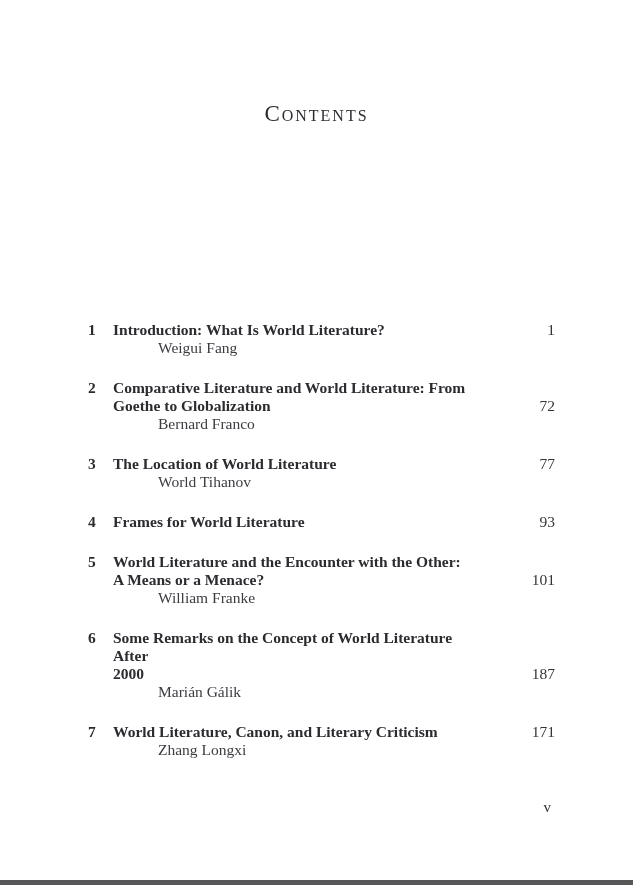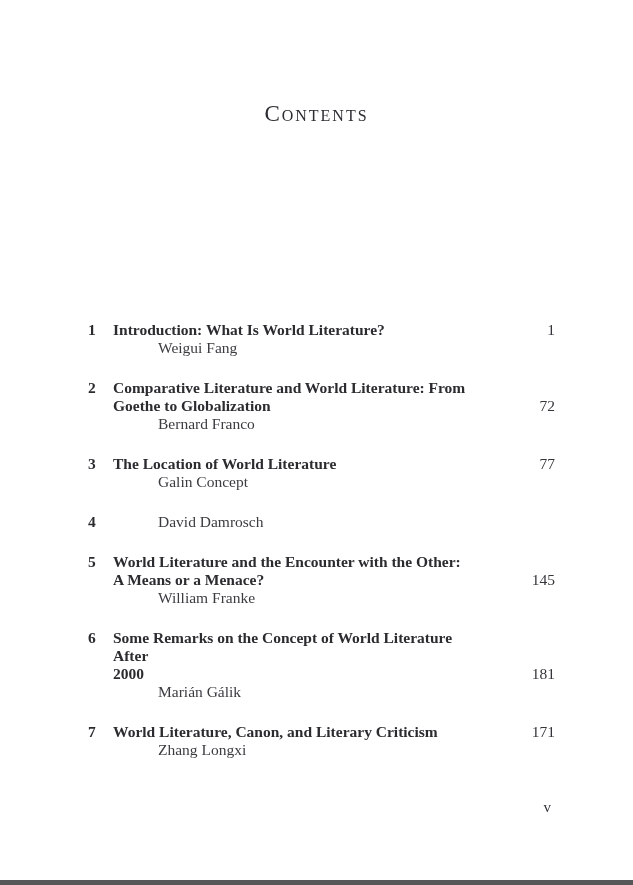--- a/index.html
+++ b/index.html
@@ -127,50 +127,53 @@
     </div>
   </div>
 
   <div class="entry">
     <div class="num">3</div>
     <div class="body">
       <div class="title-row">
         <div class="title">The Location of World Literature</div>
         <div class="pg">77</div>
       </div>
-      <div class="author">Galin Concept</div>
+      <div class="author">World Tihanov</div>
     </div>
   </div>
 
   <div class="entry">
     <div class="num">4</div>
     <div class="body">
-      <div class="author">David Damrosch</div>
+      <div class="title-row">
+        <div class="title">Frames for World Literature</div>
+        <div class="pg">93</div>
+      </div>
     </div>
   </div>
 
   <div class="entry">
     <div class="num">5</div>
     <div class="body">
       <div class="title-row">
         <div class="title">World Literature and the Encounter with the Other:
 A Means or a Menace?</div>
-        <div class="pg">145</div>
+        <div class="pg">101</div>
       </div>
       <div class="author">William Franke</div>
     </div>
   </div>
 
   <div class="entry">
     <div class="num">6</div>
     <div class="body">
       <div class="title-row">
         <div class="title">Some Remarks on the Concept of World Literature After
 2000</div>
-        <div class="pg">181</div>
+        <div class="pg">187</div>
       </div>
       <div class="author">Marián Gálik</div>
     </div>
   </div>
 
   <div class="entry">
     <div class="num">7</div>
     <div class="body">
       <div class="title-row">
         <div class="title">World Literature, Canon, and Literary Criticism</div>

